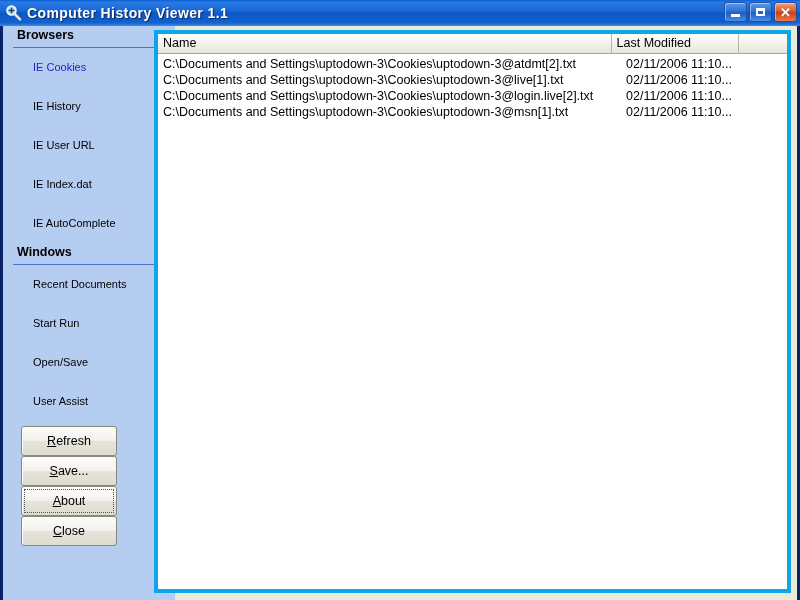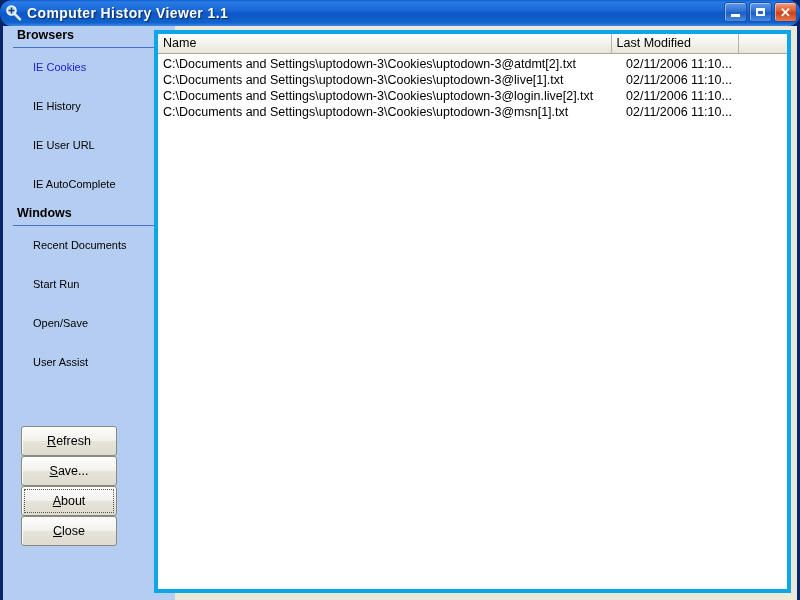--- a/index.html
+++ b/index.html
@@ -17,21 +17,20 @@
 
   
   #titlebar {
     position: absolute; left: 0; top: 0;
     width: 800px; height: 26px;
     background: linear-gradient(to bottom,
         #0a5fd4 0%, #2a7ae4 8%, #1868d8 40%,
         #0d57c6 52%, #1263cd 88%, #3f8ae8 100%);
     display: flex; align-items: center;
     overflow: hidden;
-    border-radius: 12px;
   }
   #title-icon {
     width: 18px; height: 18px;
     margin-left: 4px; margin-right: 5px;
     position: relative; flex: none;
   }
   #title-text {
     color: #ffffff;
     font-size: 14px;
     font-weight: bold;
@@ -211,20 +210,21 @@
   <div id="client">
 
     <div id="sidebar">
 
       <div>
         <div class="side-header">Browsers</div>
         <div class="side-rule"></div>
         <div class="side-item selected">IE Cookies</div>
         <div class="side-item">IE History</div>
         <div class="side-item">IE User URL</div>
+        <div class="side-item">IE Index.dat</div>
         <div class="side-item">IE AutoComplete</div>
       </div>
 
       <div>
         <div class="side-header">Windows</div>
         <div class="side-rule"></div>
         <div class="side-item">Recent Documents</div>
         <div class="side-item">Start Run</div>
         <div class="side-item">Open/Save</div>
         <div class="side-item">User Assist</div>

